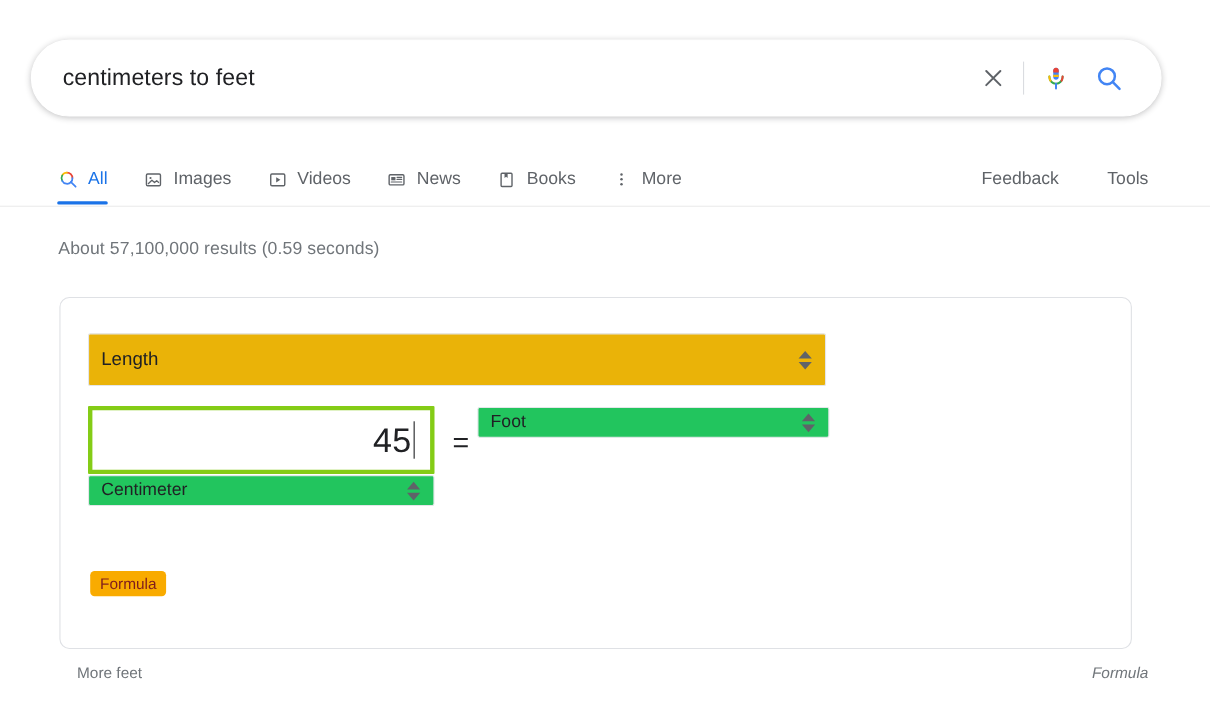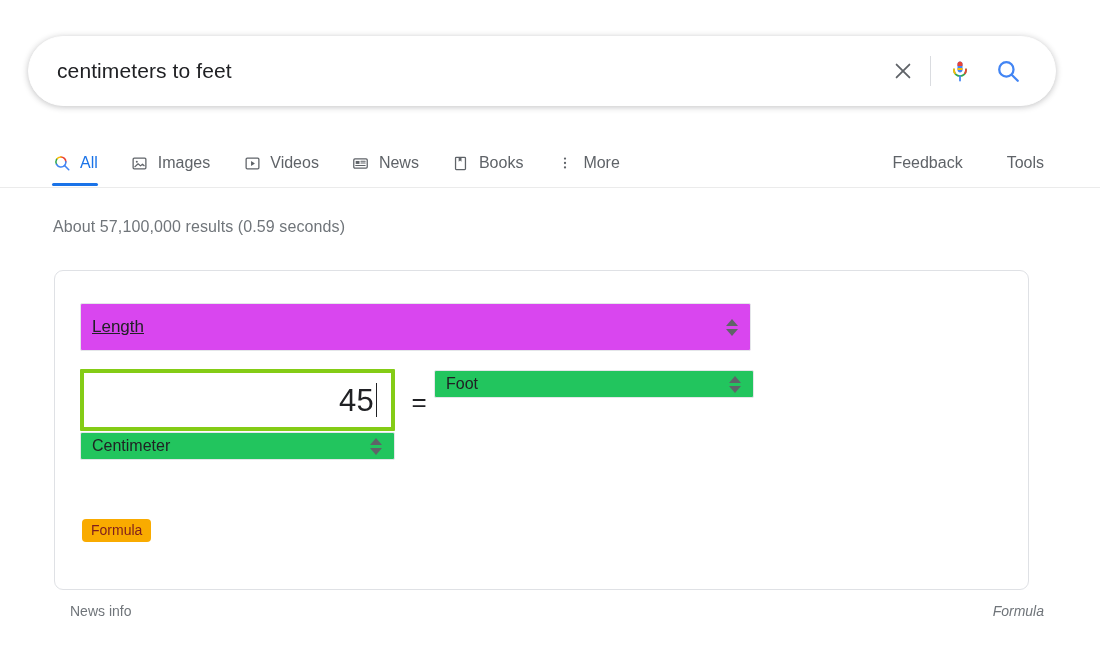--- a/index.html
+++ b/index.html
@@ -151,28 +151,27 @@
     background: #fff;
   }
 
   .category-select {
     position: absolute;
     left: 25px;
     top: 32px;
     width: 671px;
     height: 48px;
     box-sizing: border-box;
-    background: #d946ef;
+    background: #eab308;
     border: 1px solid #e4e6e9;
     border-radius: 2px;
     display: flex;
     align-items: center;
     padding: 0 12px 0 11px;
     cursor: pointer;
-    text-decoration: underline;
   }
   .category-select .sel-label {
     flex: 1;
     font-size: 17px;
     color: #202124;
   }
 
   .stepper {
     width: 13px;
     height: 22px;
@@ -463,14 +462,14 @@
     </div>
 
   </div>
 
   <div class="formula-row">
     <span class="formula-badge">Formula</span>
   </div>
 
 </div>
 
-<div class="more-info">News info</div>
+<div class="more-info">More feet</div>
 <div class="feedback">Formula</div>
 
 </body></html>

